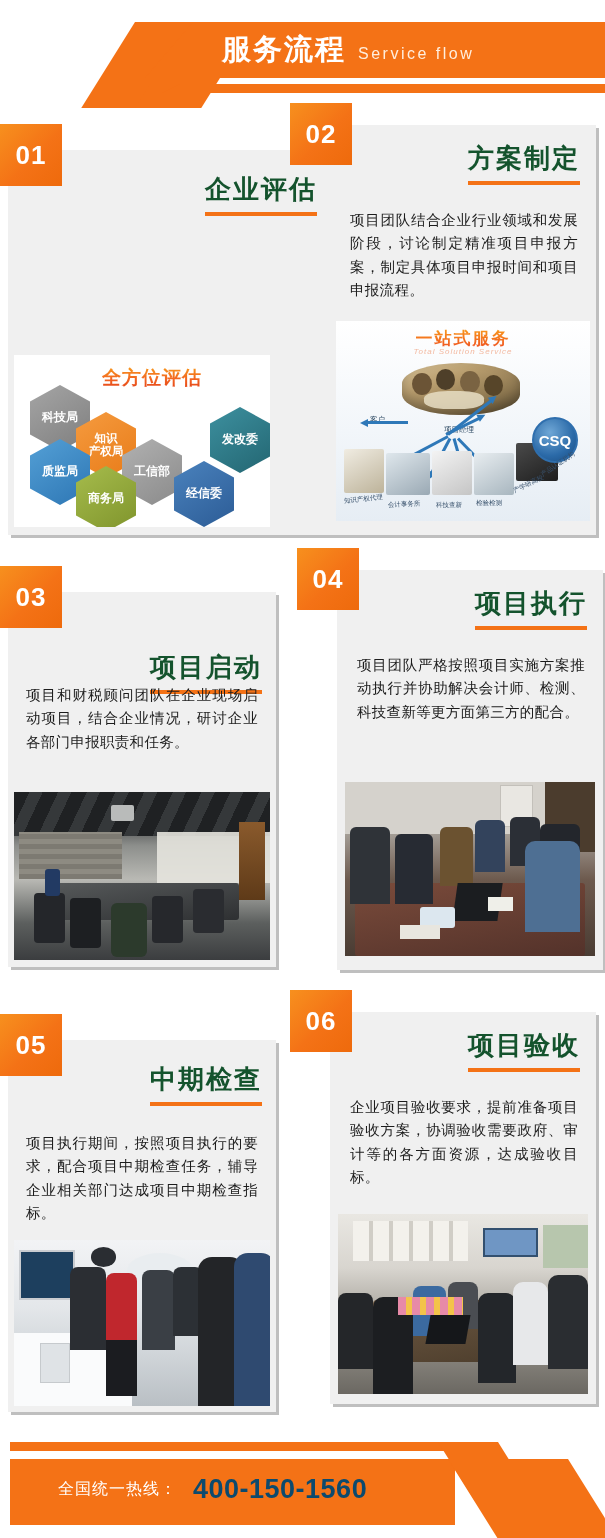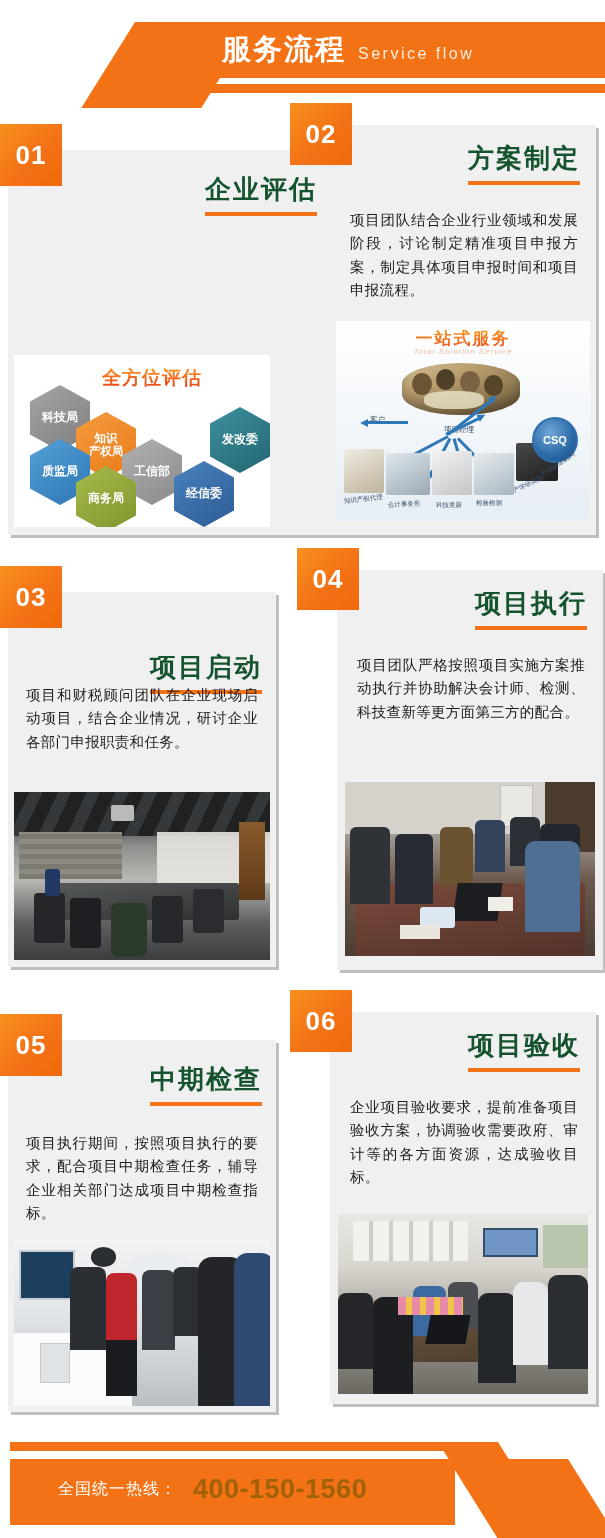--- a/index.html
+++ b/index.html
@@ -96,41 +96,41 @@
   .oss-sub { position:absolute; left:50%; transform:translateX(-50%); top:26px;
     font-size:8px; color:#f3b9a0; font-style:italic; letter-spacing:1px; }
   .oss-node { position:absolute; font-size:7.5px; color:#2e4a63; white-space:nowrap; }
   .oss-tile { position:absolute; border-radius:2px; }
   .oss-cap { position:absolute; font-size:6.5px; color:#37506b; white-space:nowrap; transform-origin:left center; }
   .oss-seal {
     position:absolute; width:46px; height:46px; border-radius:50%;
     background: radial-gradient(circle at 38% 32%, #6fa7d6 0%, #2b6aa8 60%, #184a7e 100%);
     border:2px solid #2f6fae;
     display:flex; align-items:center; justify-content:center;
-    color:#fff; font-size:11px; font-weight:bold;
+    color:#fff; font-size:15px; font-weight:bold;
   }
   .arrow { position:absolute; background:#2e78b8; height:3px; transform-origin:left center; }
   .arrow:after {
     content:''; position:absolute; right:-6px; top:-3px;
     border-left:8px solid #2e78b8; border-top:4.5px solid transparent; border-bottom:4.5px solid transparent;
   }
 
   
   .footer-wrap { position:absolute; left:0; bottom:0; width:605px; height:130px; overflow:hidden; }
   .ft-line {
     position:absolute; left:10px; top:34px; width:435px; height:9px; background:#F47216;
   }
   .ft-line-skew { position:absolute; left:438px; top:34px; width:60px; height:60px; background:#F47216;
      transform: skewX(32deg); transform-origin: top left; }
   .ft-bar { position:absolute; left:10px; top:51px; width:445px; height:66px; background:#F47216; }
   .ft-bar-skew { position:absolute; left:448px; top:51px; width:120px; height:120px; background:#F47216;
      transform: skewX(32deg); transform-origin: top left; }
   .ft-text { position:absolute; left:58px; top:66px; z-index:5; display:flex; align-items:center; gap:16px; }
   .ft-label { color:#ffffff; font-size:16px; letter-spacing:1px; }
-  .ft-phone { color:#a16207; font-size:27px; font-weight:bold; letter-spacing:0.5px; }
+  .ft-phone { color:#0c4a6e; font-size:27px; font-weight:bold; letter-spacing:0.5px; }
 </style>
 </head>
 <body>
 
 <div class="page">
 
   <div class="header-wrap">
     <div class="hdr-bar-skew"></div>
     <div class="hdr-bar"></div>
     <div class="hdr-line-skew"></div>

